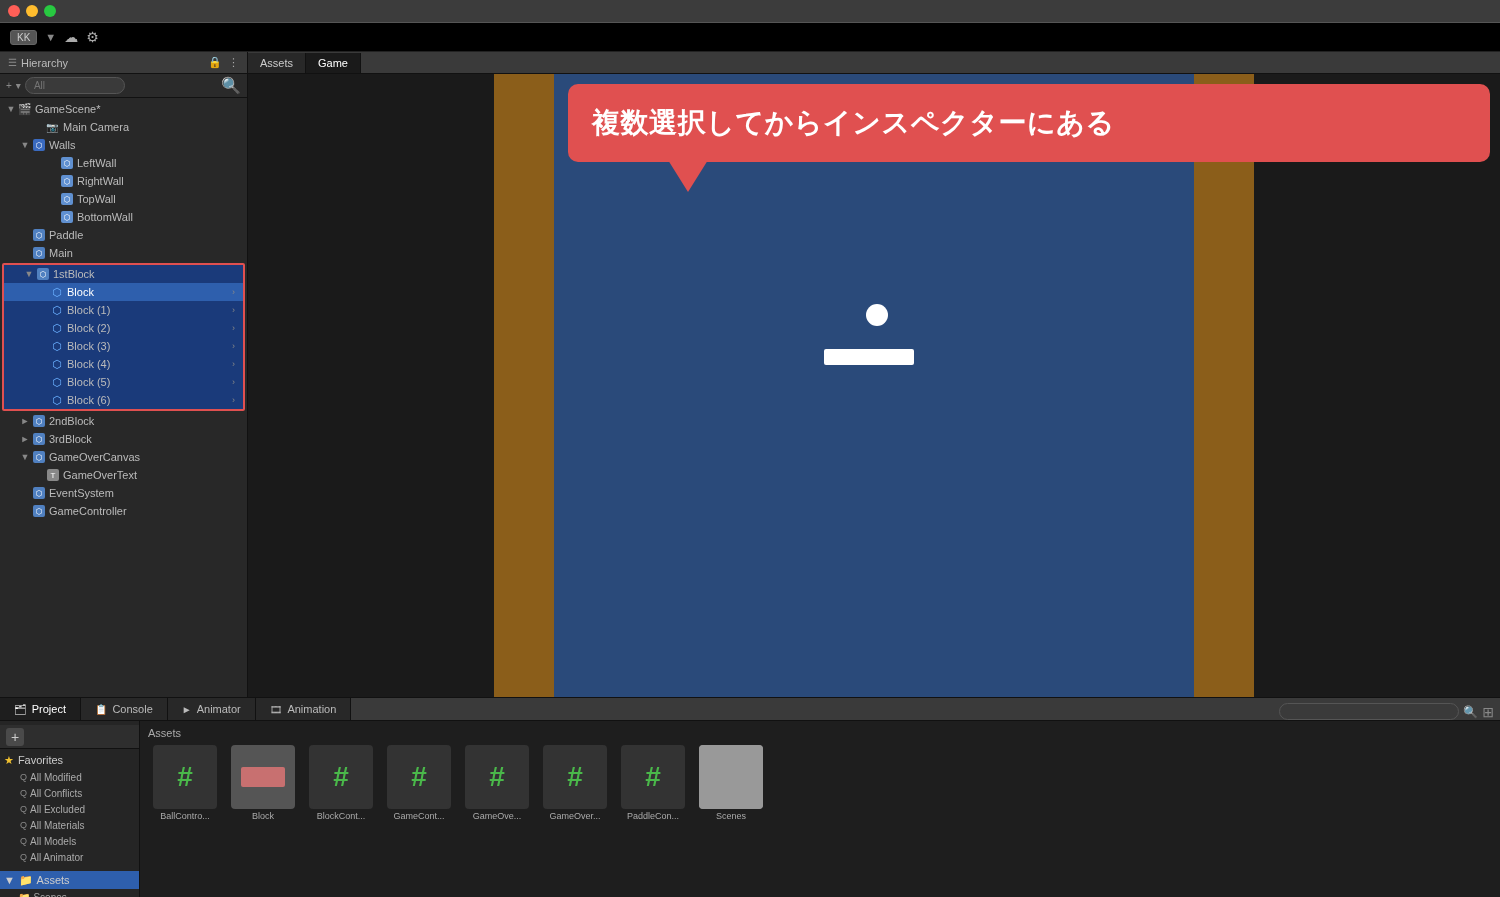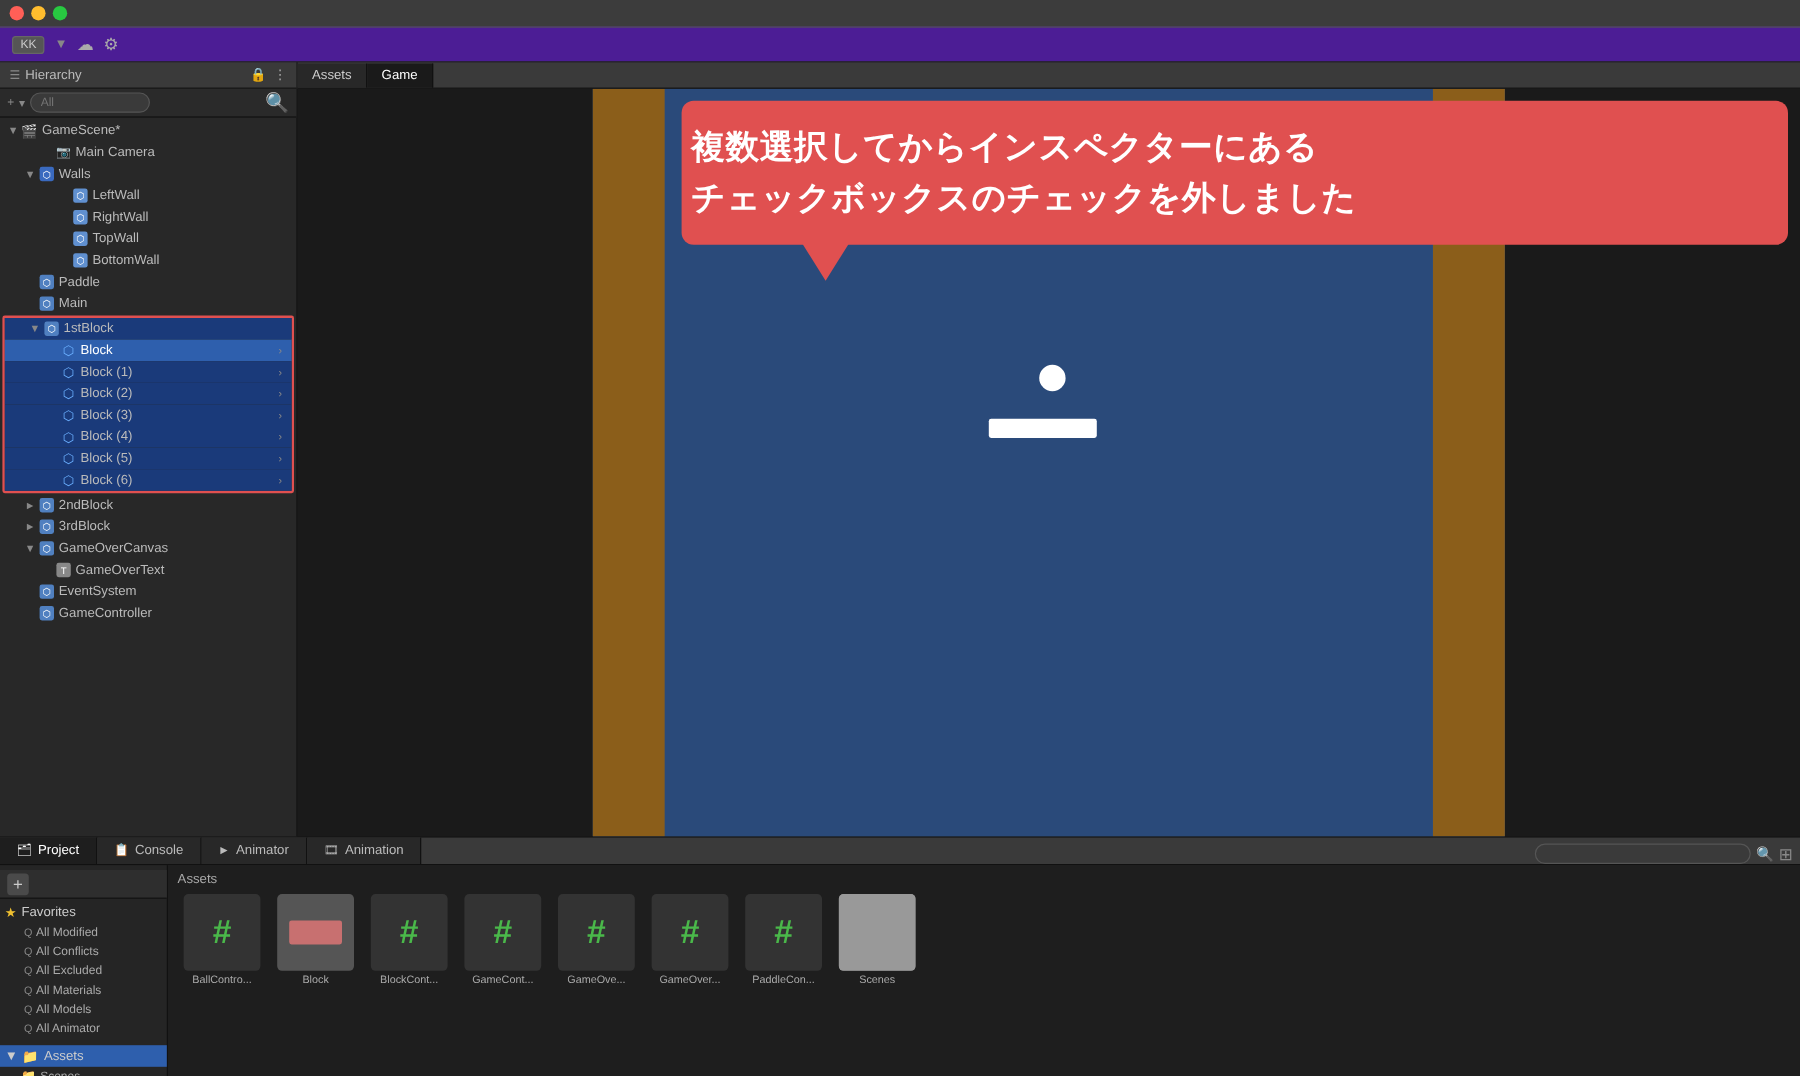--- a/index.html
+++ b/index.html
@@ -26,21 +26,21 @@
       border-radius: 50%;
       display: inline-block;
     }
     .tl-red { background: #ff5f57; }
     .tl-yellow { background: #ffbd2e; }
     .tl-green { background: #28c941; }
 
     
     .top-toolbar {
       height: 30px;
-      background: #4c1d95;
+      background: #000000;
       border-top: 1px solid #555;
       border-bottom: 1px solid #222;
       display: flex;
       align-items: center;
       padding: 0 10px;
       gap: 8px;
       font-size: 11px;
       color: #ccc;
     }
     .toolbar-btn {
@@ -257,21 +257,21 @@
     }
 
     
     .callout-box {
       position: absolute;
       top: 10px;
       left: 320px;
       right: 10px;
       background: #e05050;
       border-radius: 10px;
-      padding: 18px 8px;
+      padding: 18px 24px;
       color: #fff;
       z-index: 10;
     }
     .callout-text {
       font-size: 28px;
       font-weight: bold;
       line-height: 1.5;
       letter-spacing: 0.02em;
     }
     .callout-tail {
@@ -700,21 +700,20 @@
 
         <div class="game-block" style="left:310px;top:48px;"></div>
 
         <div class="game-ball" style="left:372px;top:230px;"></div>
 
         <div class="game-paddle" style="left:330px;top:275px;"></div>
       </div>
 
       <div class="callout-box">
         <div class="callout-text">複数選択してからインスペクターにある</div>
-        <div class="callout-text">チェックボックスのチェックを外しました</div>
         <div class="callout-tail"></div>
       </div>
     </div>
   </div>
 </div>
 
 <div class="bottom-area">
   <div class="bottom-tabs">
     <div class="bottom-tab active">
       <span class="tab-icon">🗂</span>

